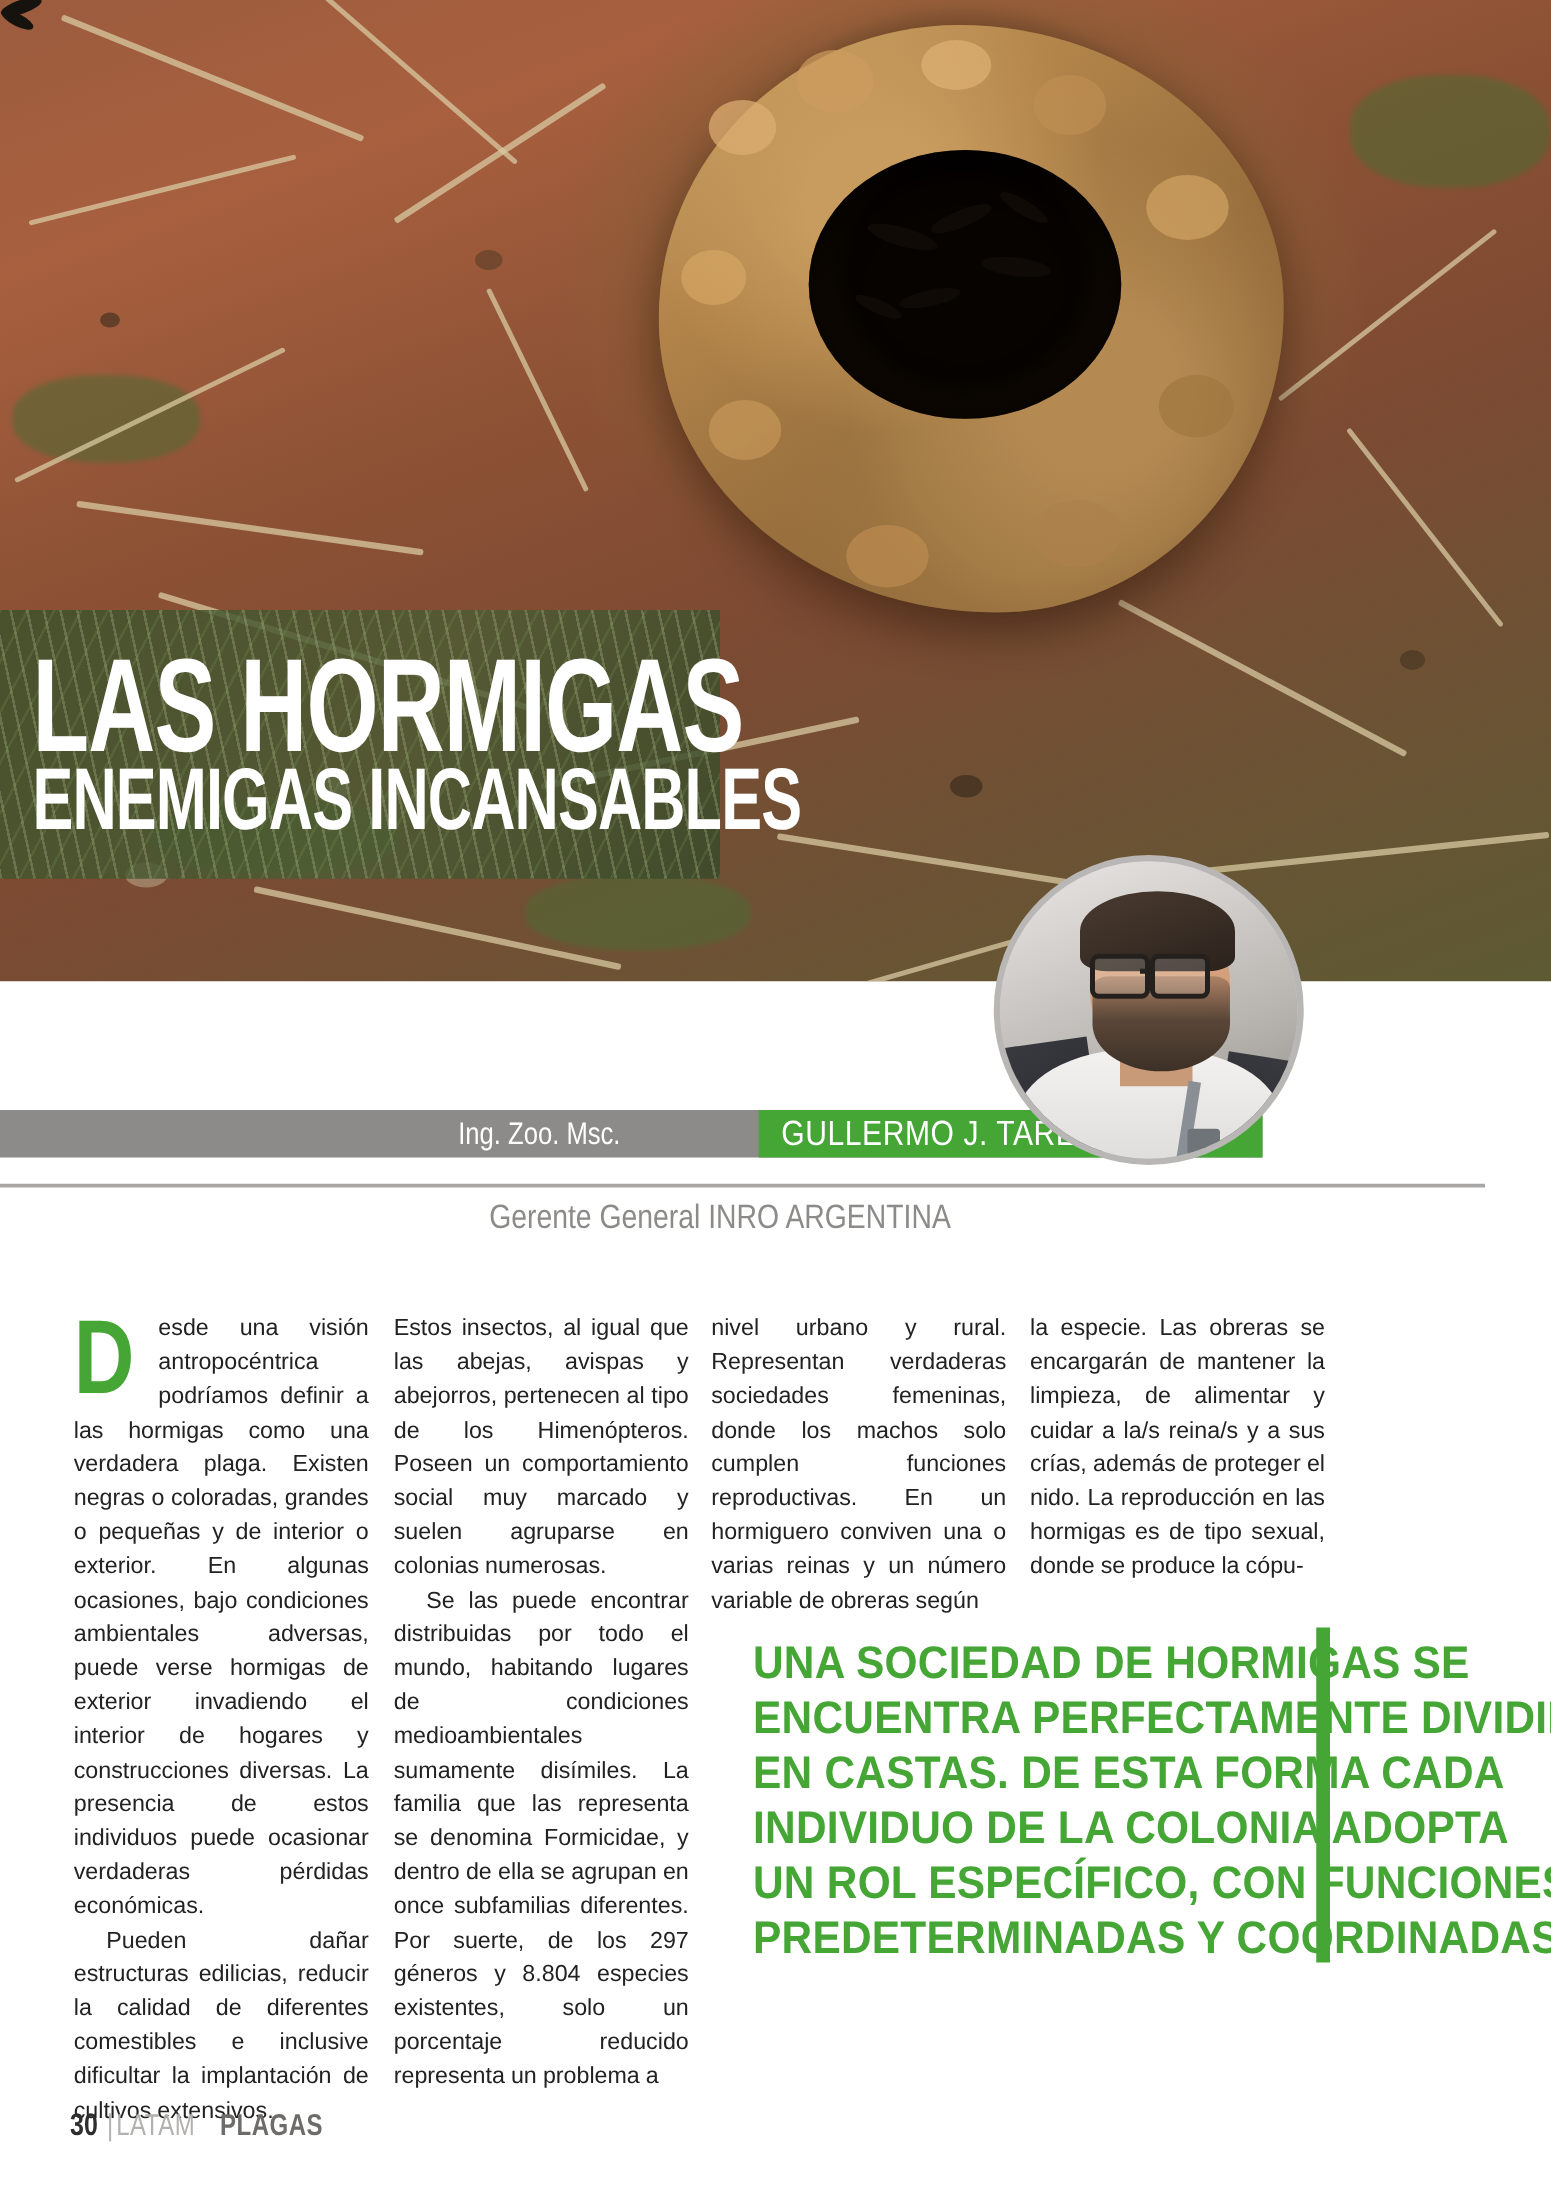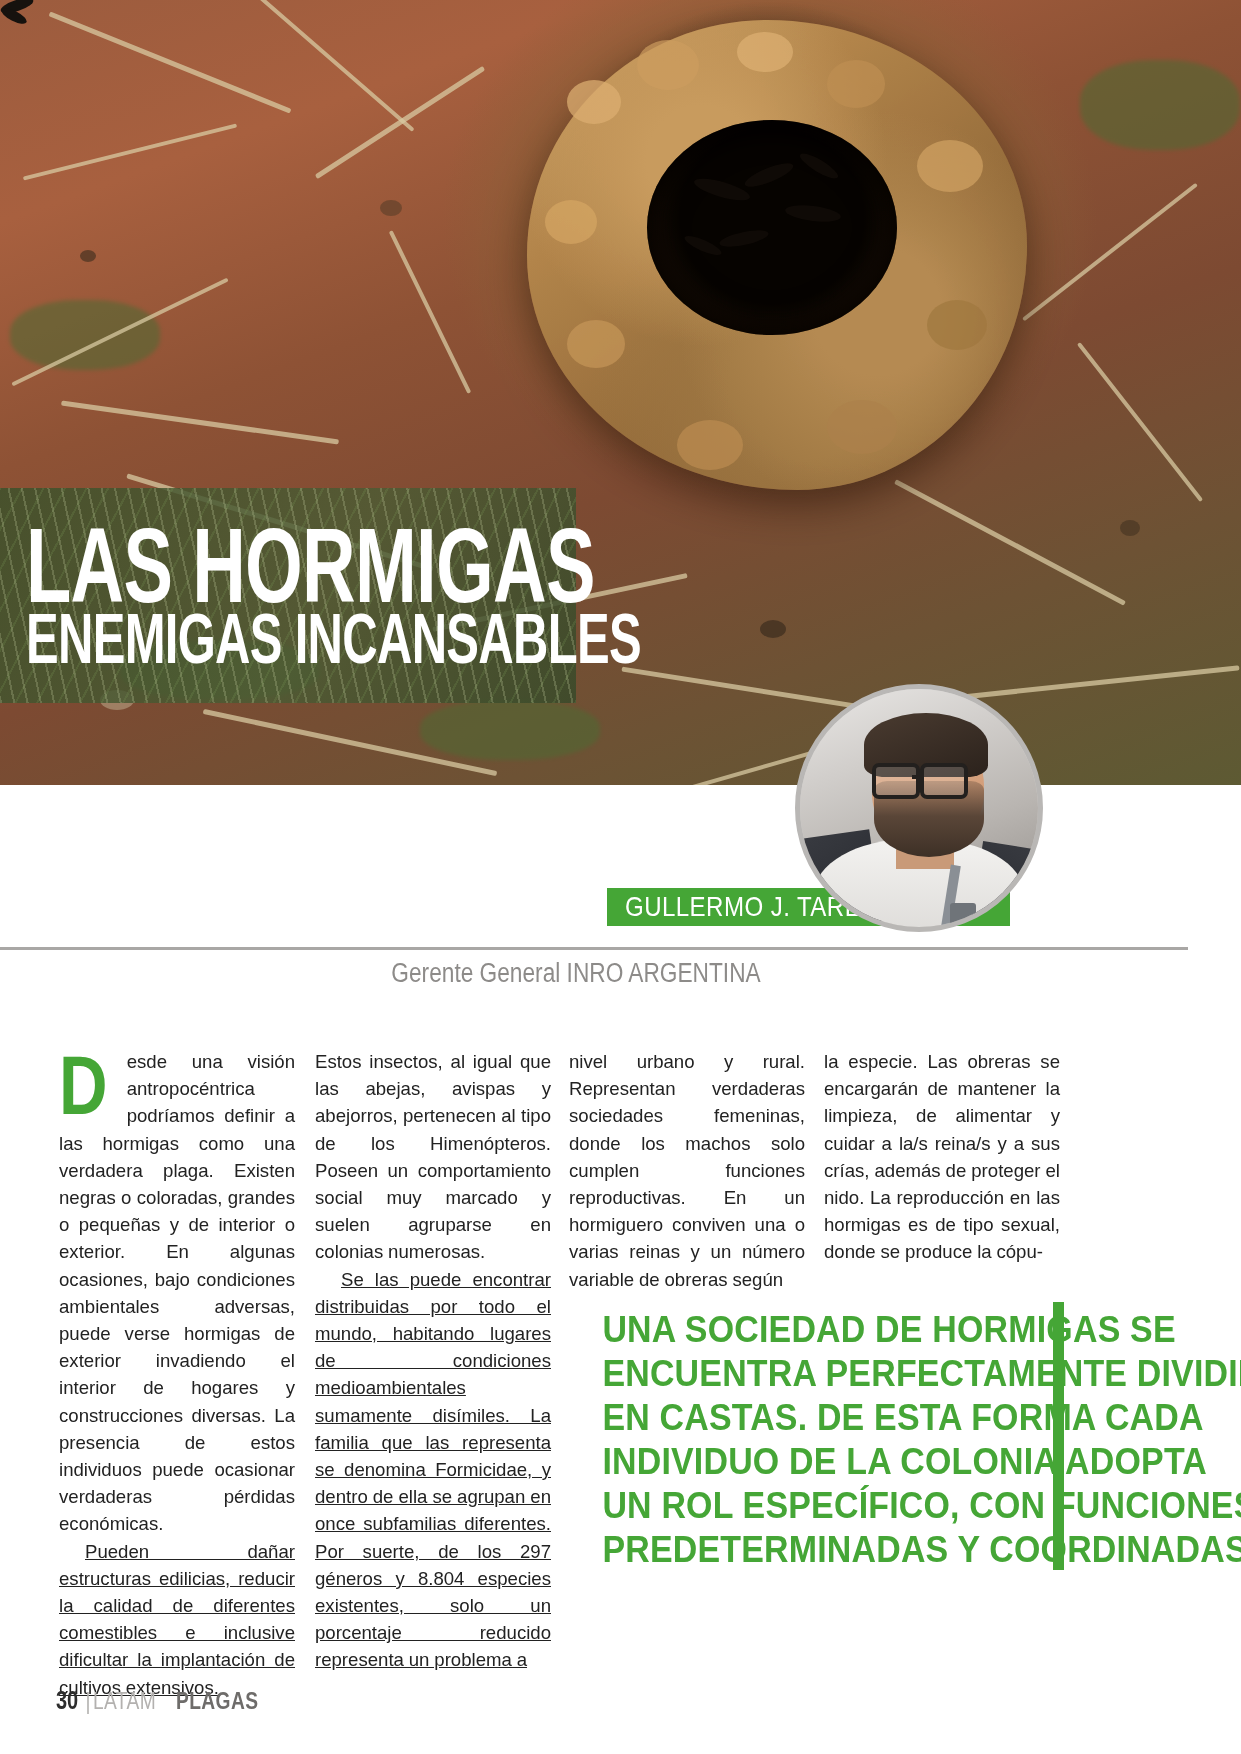--- a/index.html
+++ b/index.html
@@ -138,21 +138,21 @@
     position:absolute;top:1048px;width:236px;
     font-size:18.6px;line-height:27.2px;color:#222;text-align:justify;
     font-family:"Liberation Sans", sans-serif;
     -webkit-hyphens:none;hyphens:none;word-spacing:-0.3px;
   }
   #col1{left:59px;}
   #col2{left:315px;}
   #col3{left:569px;}
   #col4{left:824px;}
   .col p{margin:0;text-indent:0;}
-  .col p + p{text-indent:26px;text-decoration:underline;}
+  .col p + p{text-indent:26px;}
   .dropcap{
     float:left;font-size:84px;line-height:66px;color:#45a636;font-weight:bold;
     margin:4px 7px 0 0;font-family:"Liberation Sans Narrow","Liberation Sans",sans-serif;
     transform:scaleX(.8);transform-origin:left top;
   }
 
   
   .quote{
     position:absolute;left:569px;top:1308px;width:477px;
     text-align:right;color:#45a636;
@@ -236,20 +236,23 @@
       </div>
     </div>
     <div class="ant" style="left:570px;top:352px;width:34px;height:11px;background:#16120e;border-radius:50%;transform:rotate(-18deg);"></div>
     <div class="ant" style="left:905px;top:420px;width:28px;height:10px;background:#16120e;border-radius:50%;transform:rotate(27deg);"></div>
   </div>
 
   <div class="titlewrap"></div>
   <div class="title1">LAS HORMIGAS</div>
   <div class="title2">ENEMIGAS INCANSABLES</div>
 
+  <div class="bylinebar">
+    <span class="role">Ing. Zoo. Msc.</span>
+  </div>
   <div class="namechip">
     <span>GULLERMO J. TARELLI</span>
   </div>
   <div class="rule"></div>
   <div class="subrole">Gerente General INRO ARGENTINA</div>
 
   <div class="portrait">
     <div class="bg"></div>
     <div class="suit"></div>
     <div class="suit2"></div>

